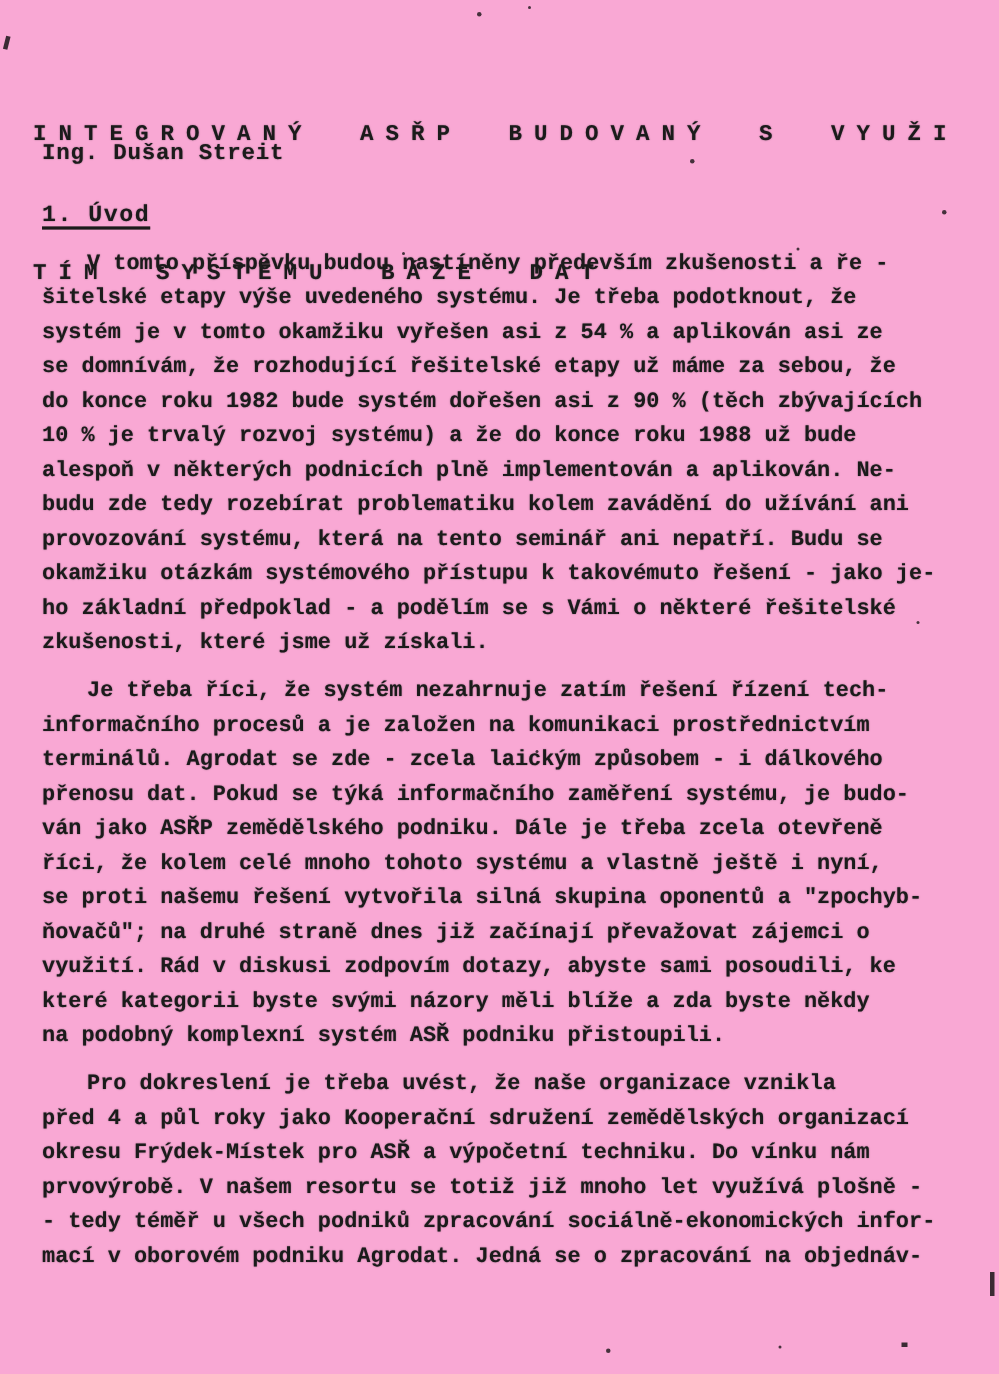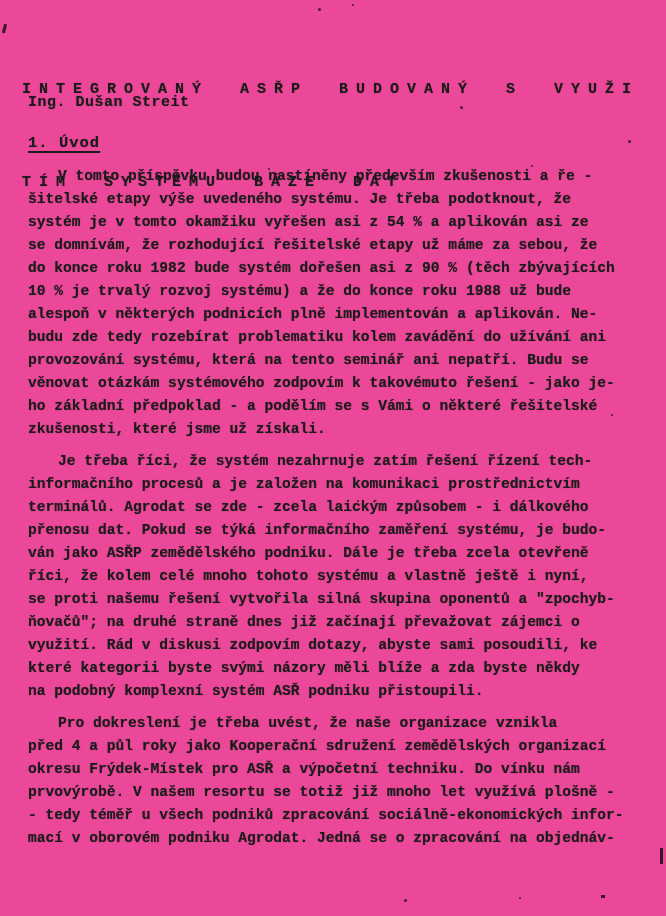--- a/index.html
+++ b/index.html
@@ -2,21 +2,21 @@
 <html><head>
 <meta charset="utf-8">
 <style>
   html, body { margin: 0; padding: 0; }
   body { width: 666px; height: 916px; overflow: hidden; }
 
   .page {
     position: relative;
     width: 666px;
     height: 916px;
-    background: #ec4899;
+    background: #f9a8d4;
     color: #1b1b1b;
     font-family: "Liberation Mono", "DejaVu Sans Mono", monospace;
     font-weight: 700;
     overflow: hidden;
     text-shadow: 0 0 1px rgba(25,25,25,0.55);
   }
 
   .title {
     position: absolute;
     left: 22px;
@@ -90,21 +90,21 @@
     <div class="para">
         <div class="line indent">V tomto příspěvku budou nastíněny především zkušenosti a ře -</div>
         <div class="line">šitelské etapy výše uvedeného systému. Je třeba podotknout, že</div>
         <div class="line">systém je v tomto okamžiku vyřešen asi z 54 % a aplikován asi ze</div>
         <div class="line">se domnívám, že rozhodující řešitelské etapy už máme za sebou, že</div>
         <div class="line">do konce roku 1982 bude systém dořešen asi z 90 % (těch zbývajících</div>
         <div class="line">10 % je trvalý rozvoj systému) a že do konce roku 1988 už bude</div>
         <div class="line">alespoň v některých podnicích plně implementován a aplikován. Ne-</div>
         <div class="line">budu zde tedy rozebírat problematiku kolem zavádění do užívání ani</div>
         <div class="line">provozování systému, která na tento seminář ani nepatří. Budu se</div>
-        <div class="line">věnovat otázkám systémového zodpovím k takovémuto řešení - jako je-</div>
+        <div class="line">okamžiku otázkám systémového přístupu k takovémuto řešení - jako je-</div>
         <div class="line">ho základní předpoklad - a podělím se s Vámi o některé řešitelské</div>
         <div class="line">zkušenosti, které jsme už získali.</div>
       </div>
     <div class="para">
         <div class="line indent">Je třeba říci, že systém nezahrnuje zatím řešení řízení tech-</div>
         <div class="line">informačního procesů a je založen na komunikaci prostřednictvím</div>
         <div class="line">terminálů. Agrodat se zde - zcela laickým způsobem - i dálkového</div>
         <div class="line">přenosu dat. Pokud se týká informačního zaměření systému, je budo-</div>
         <div class="line">ván jako ASŘP zemědělského podniku. Dále je třeba zcela otevřeně</div>
         <div class="line">říci, že kolem celé mnoho tohoto systému a vlastně ještě i nyní,</div>

